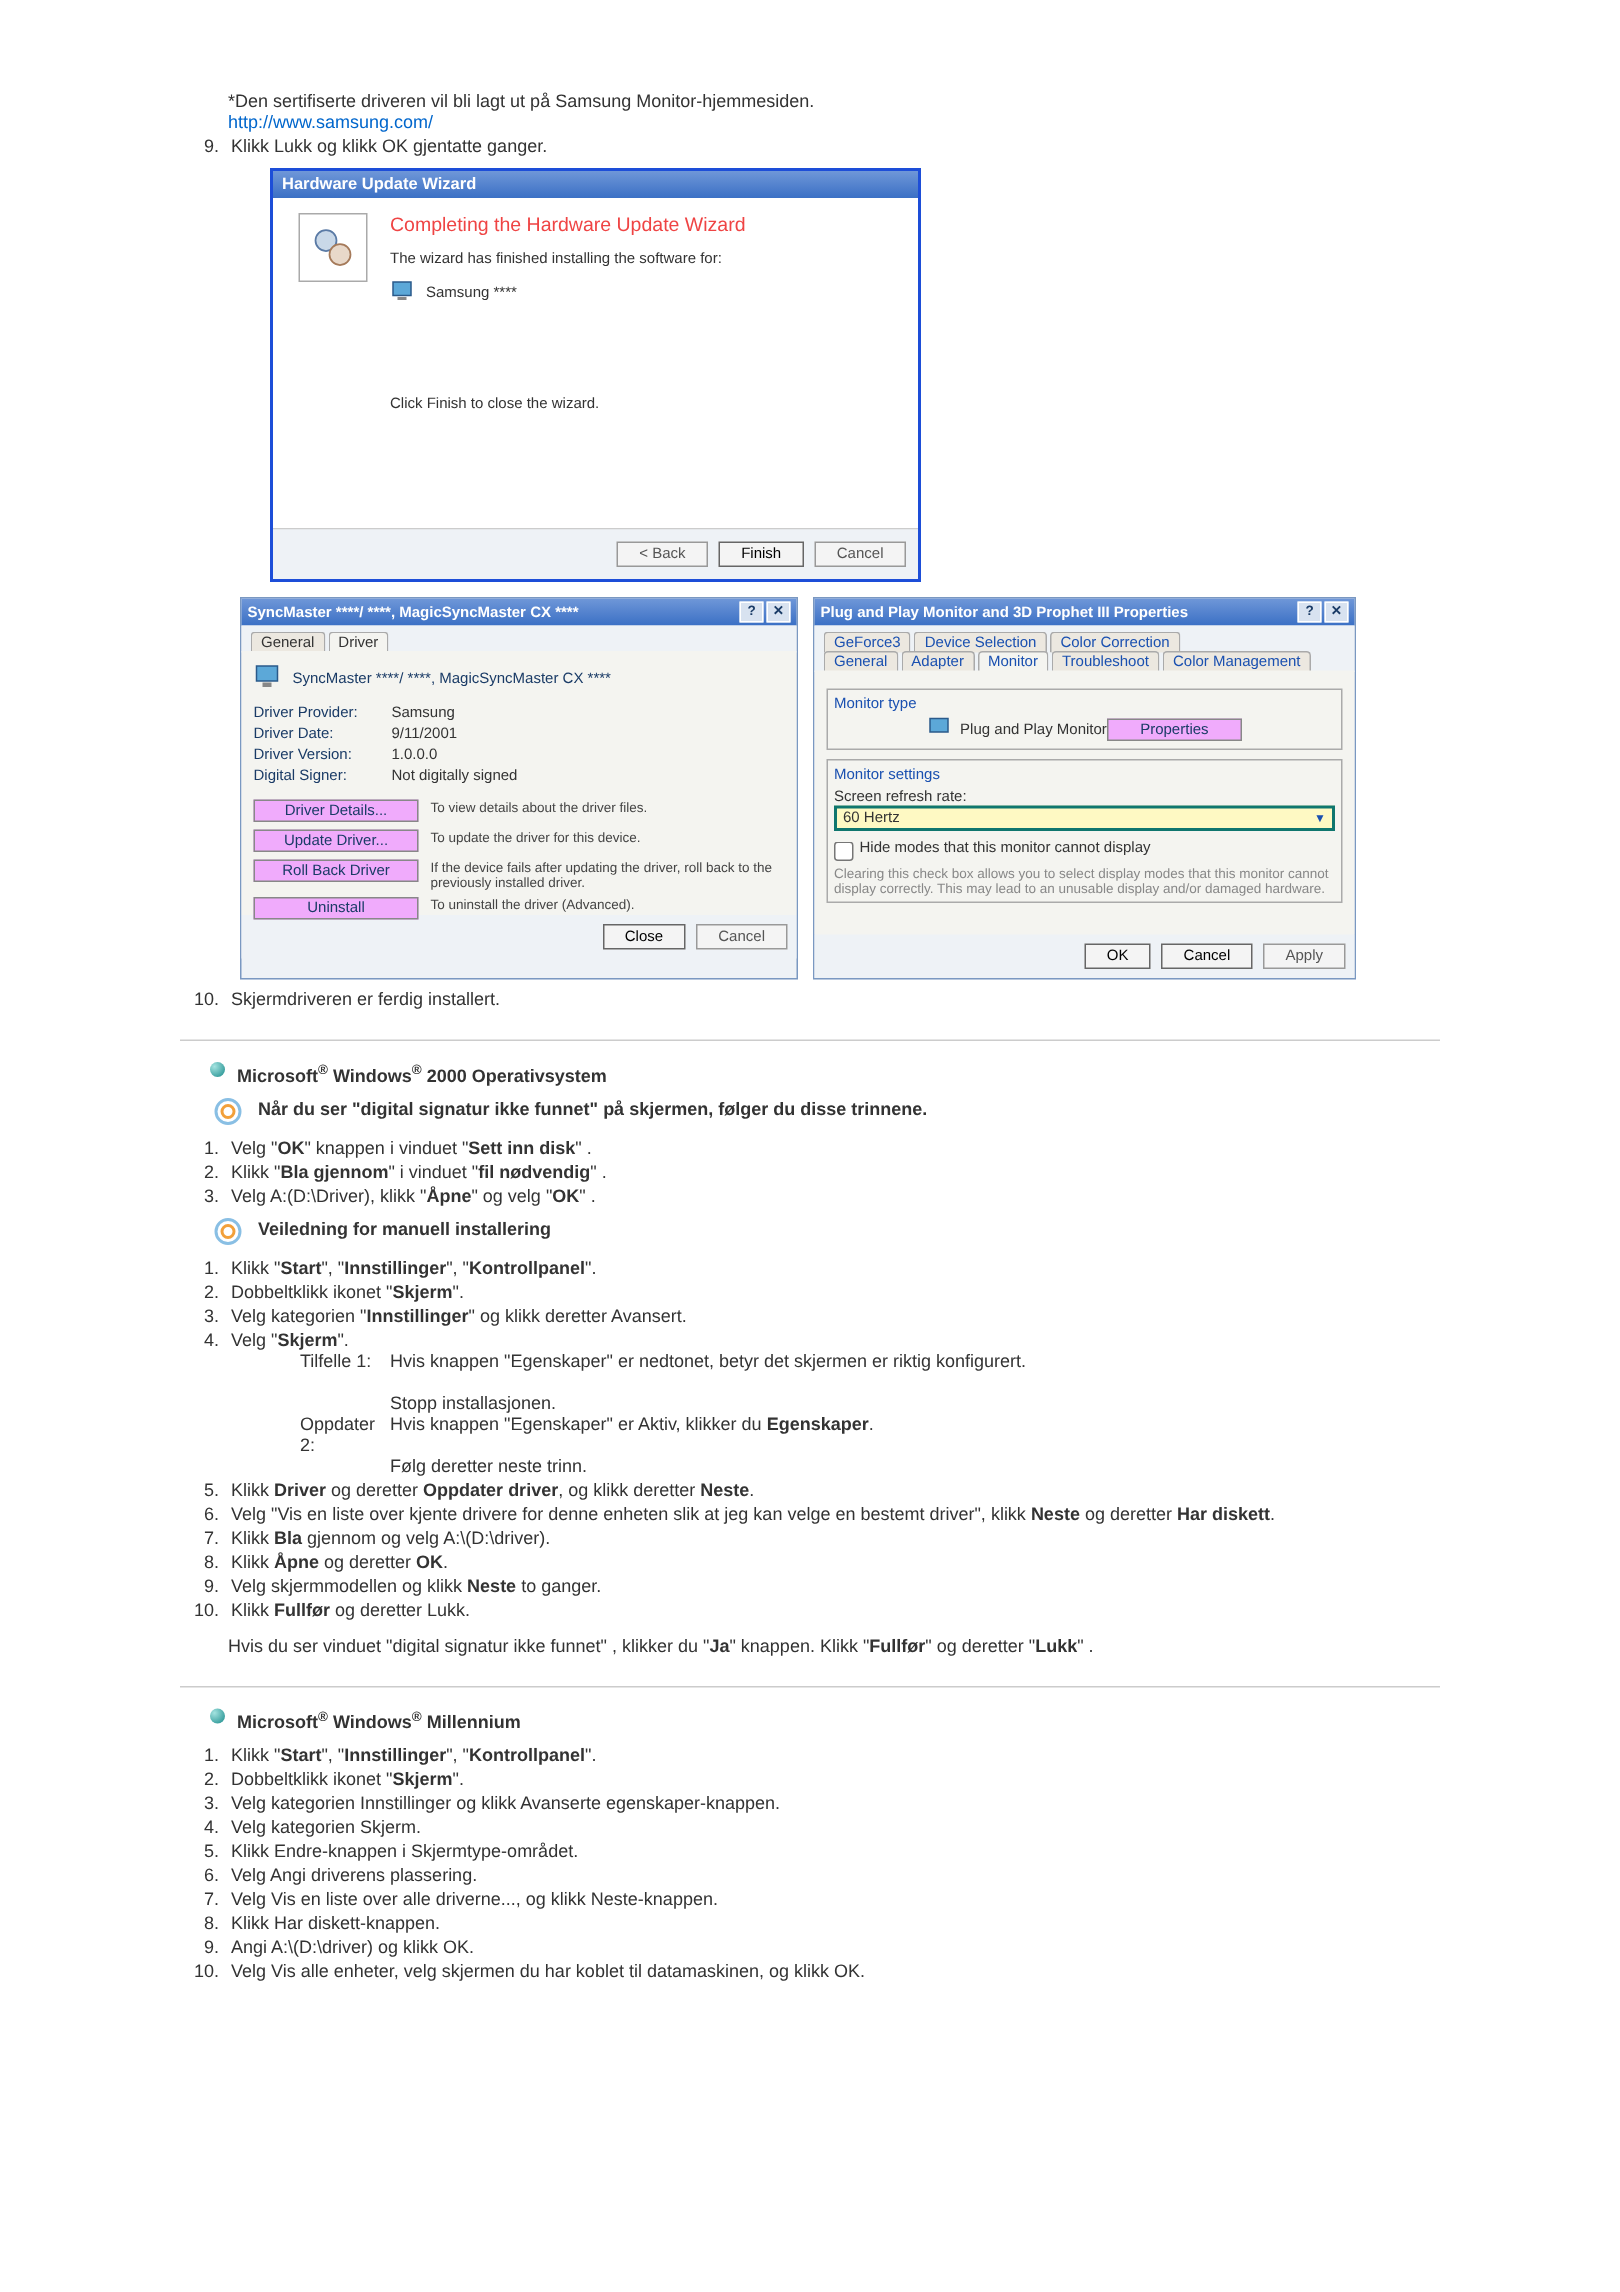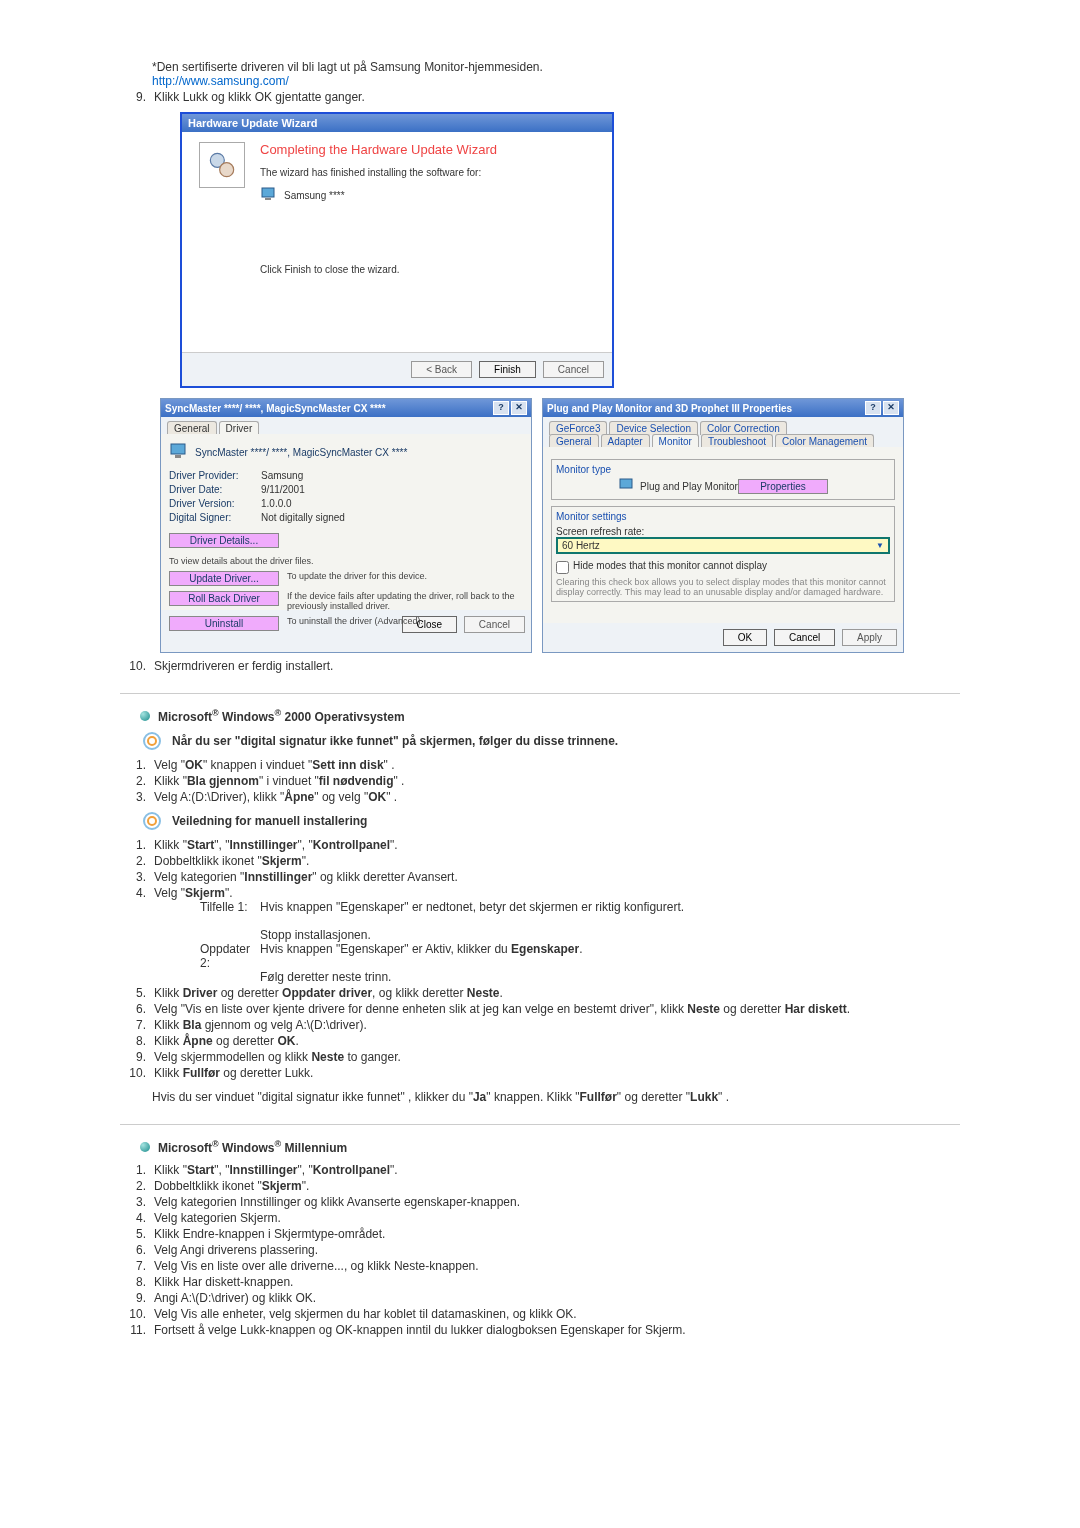--- a/index.html
+++ b/index.html
@@ -83,21 +83,21 @@
   .dlg-label { width: 92px; color:#1a3b66; }
   .dlg-val { flex:1; color:#333; }
   .dlg-btn { border:1px solid #888; background:#f0abfc; padding:1px 4px; text-align:center; font-size:10px; color:#1a3b66; }
   .dlg-buttons { text-align:right; padding:6px; background:#eef2f6; }
   .fieldset { border:1px solid #aaa; padding:4px; margin-top:4px; }
   .legend { color:#1a50b0; font-size:10px; }
   .sel { border:2px solid #0f766e; background:#fef9c3; padding:1px 4px; display:flex; justify-content:space-between; align-items:center; }
   .chev { font-size:8px; color:#1a50b0; }
   hr.sec-div { border:none; border-top:1px solid #ccc; margin: 20px 0 14px 0; }
 
-  .heading-row { display:flex; align-items:center; margin: 8px 0 8px 20px; font-weight:bold; }
+  .heading-row { display:flex; margin: 8px 0 8px 20px; font-weight:bold; }
   .bullet { width: 10px; height:10px; border-radius:50%; margin-right:8px; flex-shrink:0; }
   .bullet.teal { background: radial-gradient(circle at 30% 30%, #a4e3e0, #188a8a); }
   .bullet.or-wrap { width:24px; height:18px; display:flex; align-items:center; justify-content:center; margin-right:8px; }
   .ring { width:14px; height:14px; border:2px solid #89bfe4; border-radius:50%; position:relative; }
   .ring::after { content:""; position:absolute; inset:2px; border:2px solid #f2a03a; border-radius:50%; }
 
   .sup { font-size: 9px; vertical-align: super; }
   .para-block { margin-left: 32px; margin-top: 10px; }
   .sub-indent { margin-left: 80px; }
   .case-row { display:flex; }
@@ -187,21 +187,21 @@
             <div class="dlg-row">
               <div class="dlg-label">Driver Version:</div>
               <div class="dlg-val">1.0.0.0</div>
             </div>
             <div class="dlg-row">
               <div class="dlg-label">Digital Signer:</div>
               <div class="dlg-val">Not digitally signed</div>
             </div>
           </div>
         <div style="margin-top:10px;" id="driver-btns">
-            <div style="display: flex; align-items: flex-start; margin-bottom: 5px; gap: 8px; flex-direction: column;">
+            <div style="display: flex; align-items: flex-start; margin-bottom: 5px; gap: 8px;">
               <div class="dlg-btn" style="width:100px;">Driver Details...</div>
               <div style="flex:1; font-size:9px; color:#444;">To view details about the driver files.</div>
             </div>
             <div style="display: flex; align-items: flex-start; margin-bottom: 5px; gap: 8px;">
               <div class="dlg-btn" style="width:100px;">Update Driver...</div>
               <div style="flex:1; font-size:9px; color:#444;">To update the driver for this device.</div>
             </div>
             <div style="display: flex; align-items: flex-start; margin-bottom: 5px; gap: 8px;">
               <div class="dlg-btn" style="width:100px;">Roll Back Driver</div>
               <div style="flex:1; font-size:9px; color:#444;">If the device fails after updating the driver, roll back to the previously installed driver.</div>
@@ -427,19 +427,15 @@
         <div class="t">Klikk Har diskett-knappen.</div>
       </li>
       <li>
         <div class="n">9.</div>
         <div class="t">Angi A:\(D:\driver) og klikk OK.</div>
       </li>
       <li>
         <div class="n">10.</div>
         <div class="t">Velg Vis alle enheter, velg skjermen du har koblet til datamaskinen, og klikk OK.</div>
       </li>
-      <li>
-        <div class="n">11.</div>
-        <div class="t">Fortsett å velge Lukk-knappen og OK-knappen inntil du lukker dialogboksen Egenskaper for Skjerm.</div>
-      </li>
     </ol>
 
 </div>
 
 </body></html>

